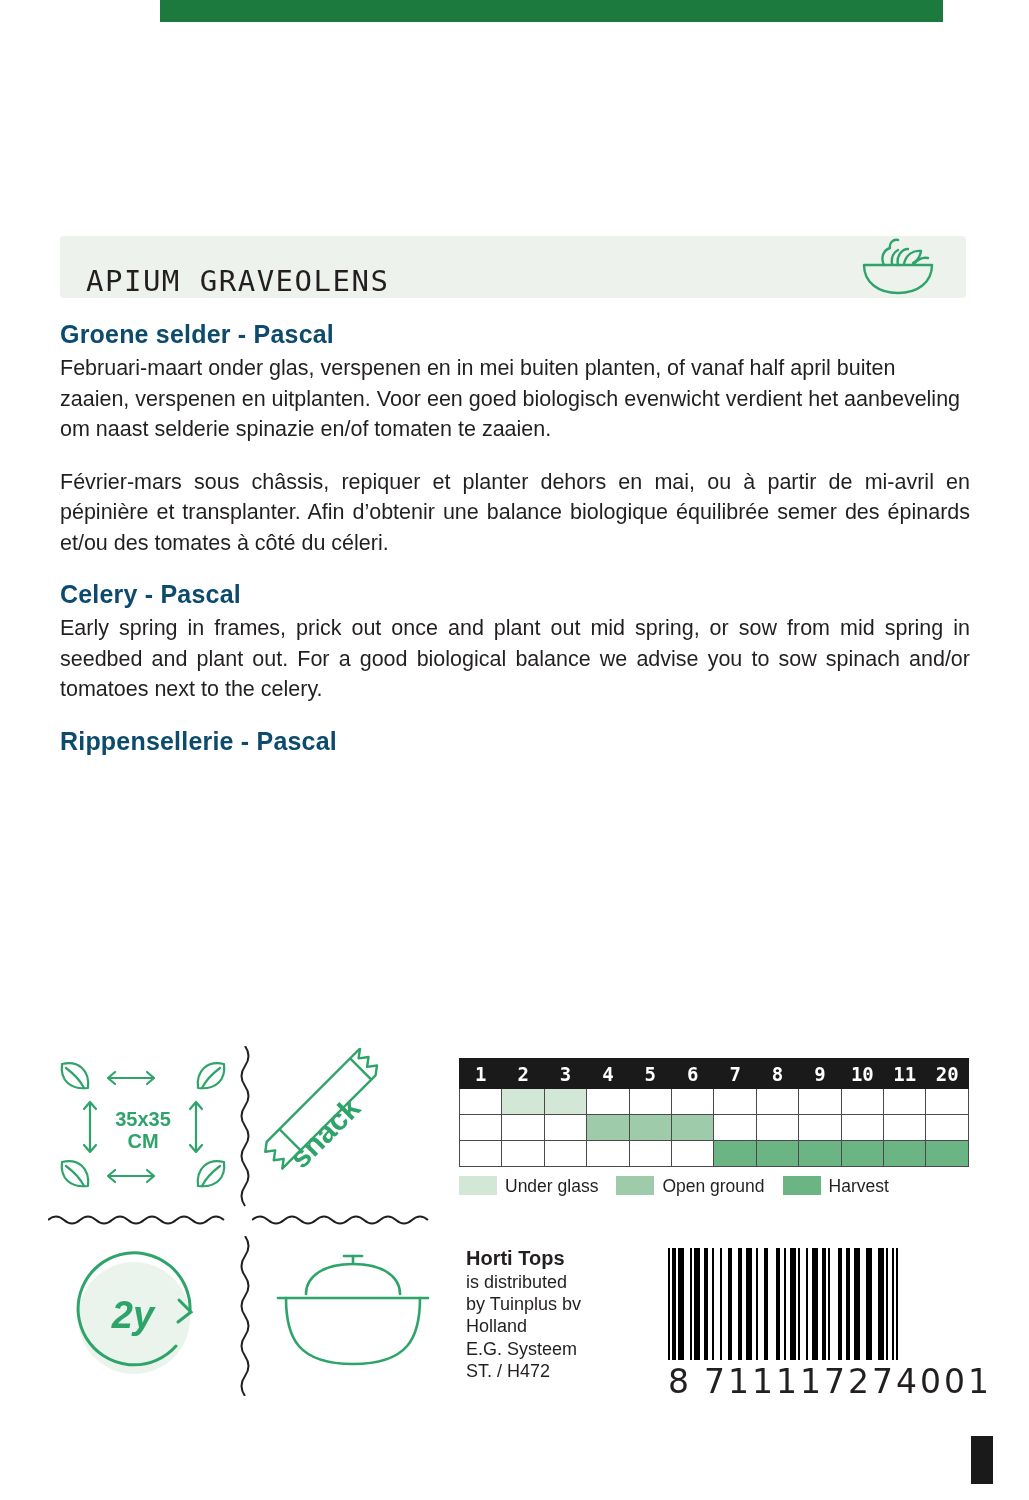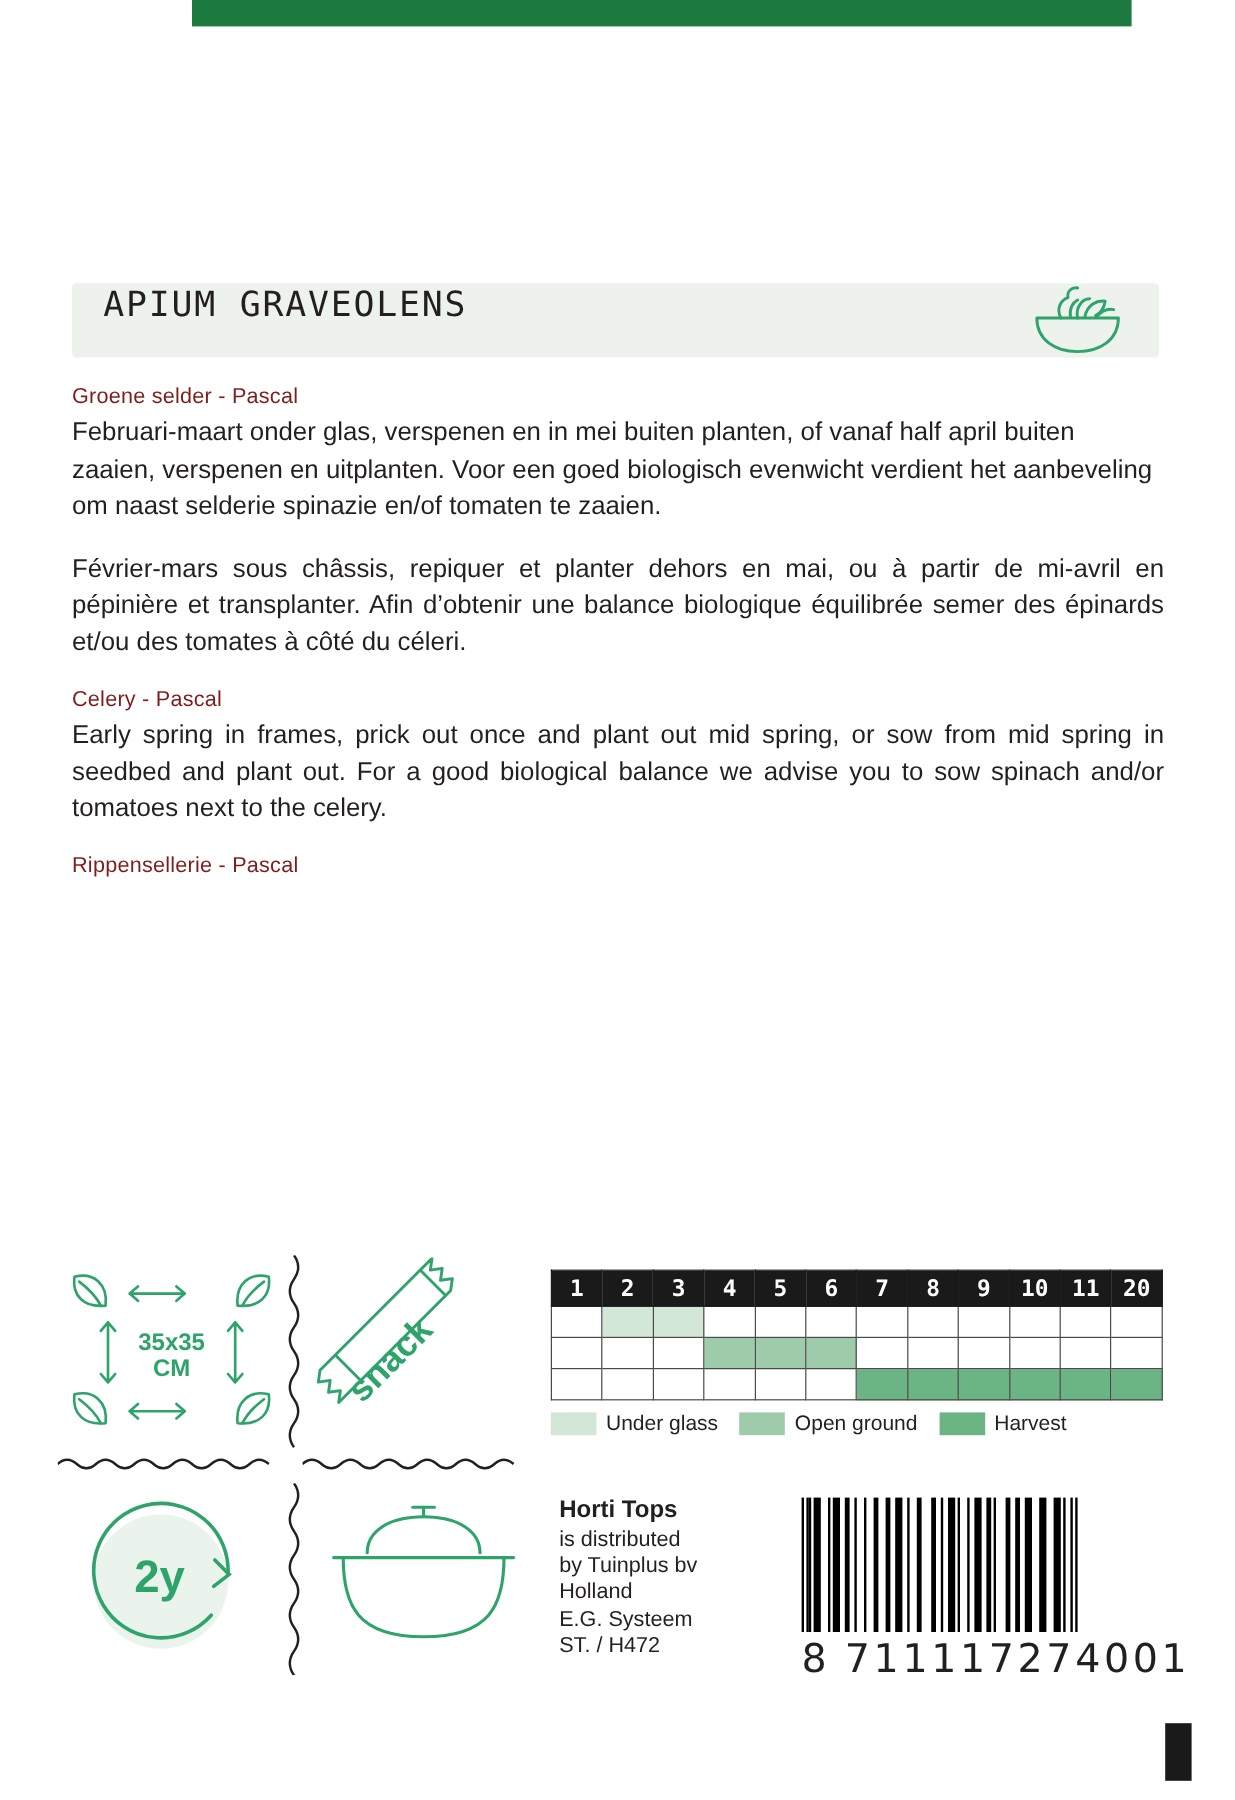--- a/index.html
+++ b/index.html
@@ -31,21 +31,21 @@
   }
 
   
   .banner {
     position: absolute;
     left: 60px; top: 236px;
     width: 906px; height: 62px;
     background: #eef2ed;
     border-radius: 4px;
     display: flex;
-    align-items: flex-start;
+    align-items: flex-end;
   }
   .banner .latin {
     font-family: "DejaVu Sans Mono", monospace;
     font-size: 29px;
     letter-spacing: 1.5px;
     color: #231f20;
     padding-left: 26px;
   }
   .banner-icon {
     position: absolute;
@@ -54,23 +54,23 @@
   }
 
   
   .blocks {
     position: absolute;
     left: 60px; top: 320px;
     width: 910px;
   }
   .lang-block { margin-bottom: 22px; }
   .lang-title {
-    color: #7f1d1d;
-    font-size: 18px;
-    font-weight: normal;
+    color: #0c4a6e;
+    font-size: 25px;
+    font-weight: bold;
     margin: 0 0 4px 0;
     letter-spacing: 0.2px;
   }
   .lang-text {
     font-size: 21.5px;
     line-height: 1.42;
     text-align: justify;
     margin: 0;
     color: #231f20;
   }
@@ -95,21 +95,21 @@
 
   .snack-box {
     position: absolute;
     left: 258px; top: 1048px;
     width: 180px; height: 158px;
   }
 
   .years-box {
     position: absolute;
     left: 48px; top: 1248px;
-    width: 190px; height: 140px;
+    width: 190px; height: 140px; font-style: italic;
   }
   .years-label {
     position: absolute;
     left: 0; top: 46px;
     width: 170px;
     text-align: center;
     font-size: 38px;
     color: #2ea36a;
     font-weight: bold;
   }
@@ -150,21 +150,21 @@
   .c-open  { background: #9ecbaa; }
   .c-harv  { background: #6bb585; }
 
   .legend {
     margin-top: 9px;
     display: flex;
     align-items: center;
     font-size: 17.5px;
     color: #231f20;
   }
-  .legend .item { display: flex; align-items: center; margin-right: 18px; }
+  .legend .item { display: flex; align-items: flex-start; margin-right: 18px; }
   .legend .swatch {
     width: 38px; height: 19px;
     margin-right: 8px;
     display: inline-block;
   }
 
   
   .distrib {
     position: absolute;
     left: 466px; top: 1246px;

